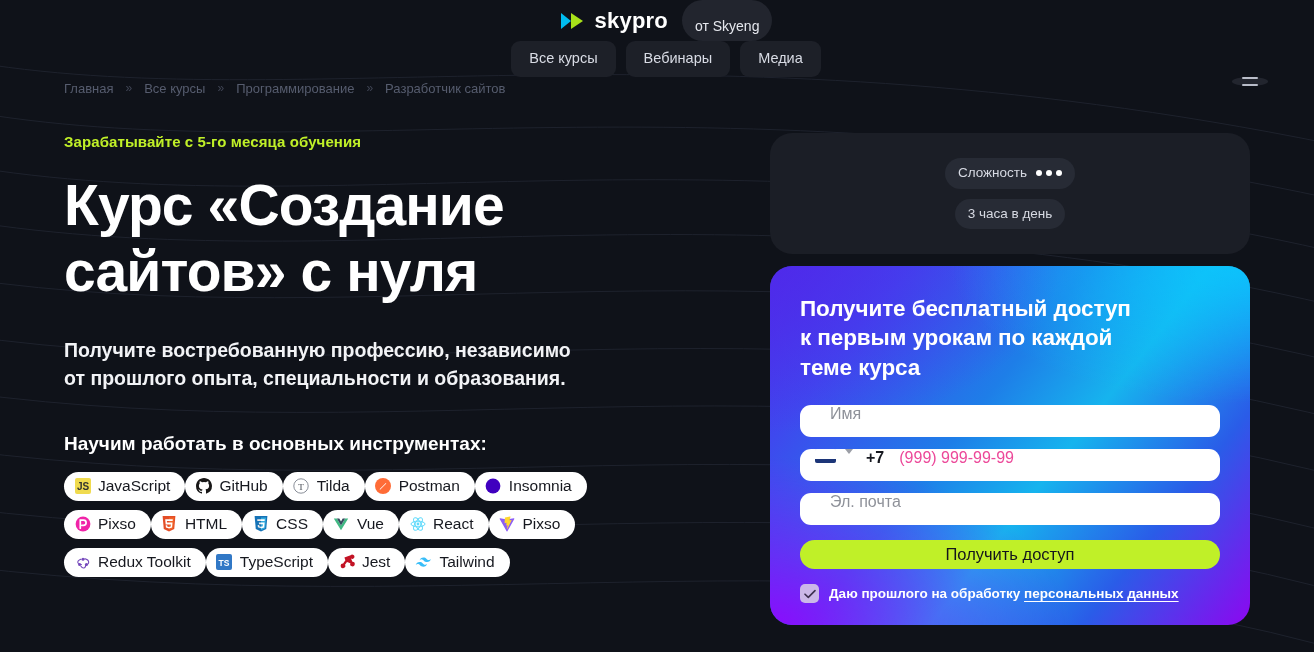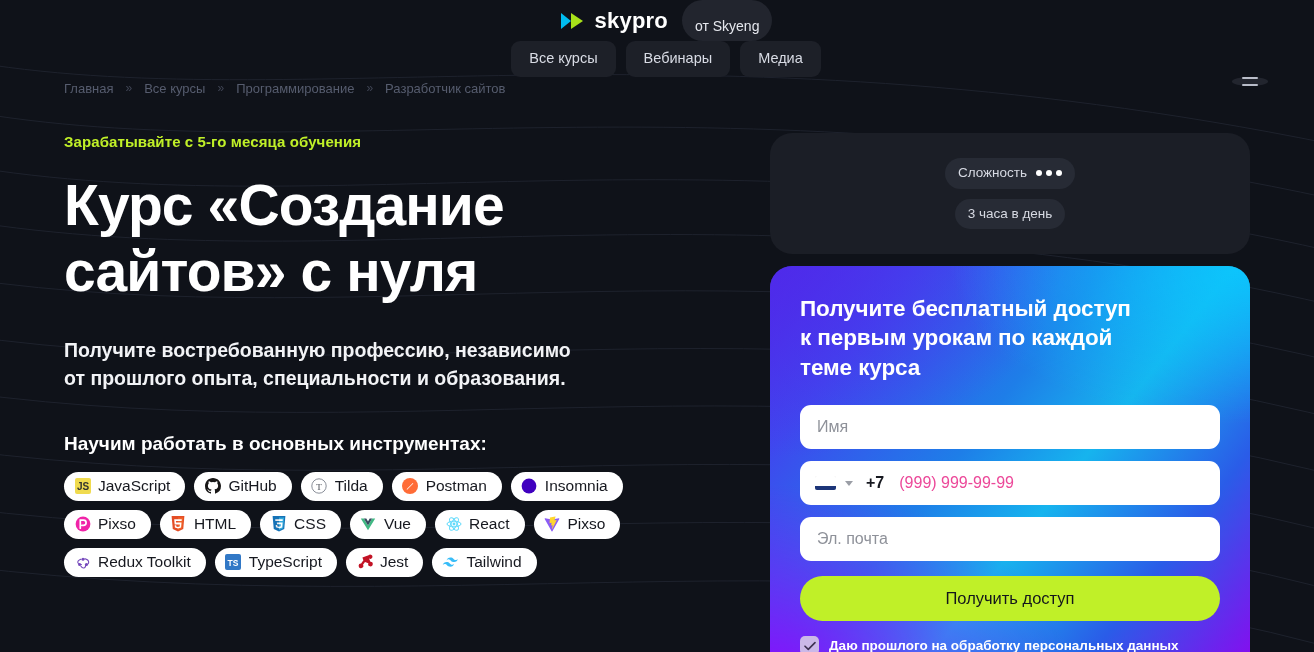--- a/index.html
+++ b/index.html
@@ -139,21 +139,21 @@
   }
   .tools-heading {
     font-size: 19px;
     font-weight: 700;
     color: #ffffff;
     margin-bottom: 17px;
   }
 
   
   .chip-rows { display: flex; flex-direction: column; gap: 9px; }
-  .chip-row { display: flex; gap: 9px; flex-wrap: nowrap; }
+  .chip-row { display: flex; flex-wrap: nowrap; }
   .chip {
     display: inline-flex;
     align-items: center;
     gap: 7px;
     background: #ffffff;
     color: #16181f;
     border-radius: 999px;
     padding: 6px 15px 6px 10px;
     font-size: 15.5px;
     font-weight: 500;
@@ -223,24 +223,23 @@
     font-size: 22.5px;
     line-height: 1.31;
     font-weight: 700;
     color: #ffffff;
     margin-bottom: 23px;
     letter-spacing: -.1px;
   }
   .field {
     background: #ffffff;
     border-radius: 11px;
-    height: 44px;
-    display: flex;
-    align-items: center;
-    padding: 0 17px;
+    height: 32px;
+    display: flex;
+    padding: 0 30px;
     margin-bottom: 12px;
     cursor: text;
   }
   .field .ph { color: #8e9199; font-size: 16px; }
   .field.phone { gap: 9px; padding-left: 15px; }
   .flag {
     width: 21px; height: 14px;
     border-radius: 2px;
     overflow: hidden;
     display: block;
@@ -258,21 +257,21 @@
     border-top: 5px solid #9b9ea6;
     flex: none;
     margin-right: 4px;
   }
   .phone-code { color: #16181f; font-weight: 700; font-size: 16px; }
   .phone-mask { color: #ec4899; font-size: 16px; margin-left: 6px; }
 
   .cta {
     margin-top: 15px;
     width: 100%;
-    height: 45px;
+    height: 29px;
     border: none;
     border-radius: 999px;
     background: #c0f028;
     color: #14161c;
     font-size: 16.5px;
     font-weight: 500;
     font-family: "Liberation Sans", sans-serif;
     cursor: pointer;
     display: flex; align-items: center; justify-content: center;
   }

